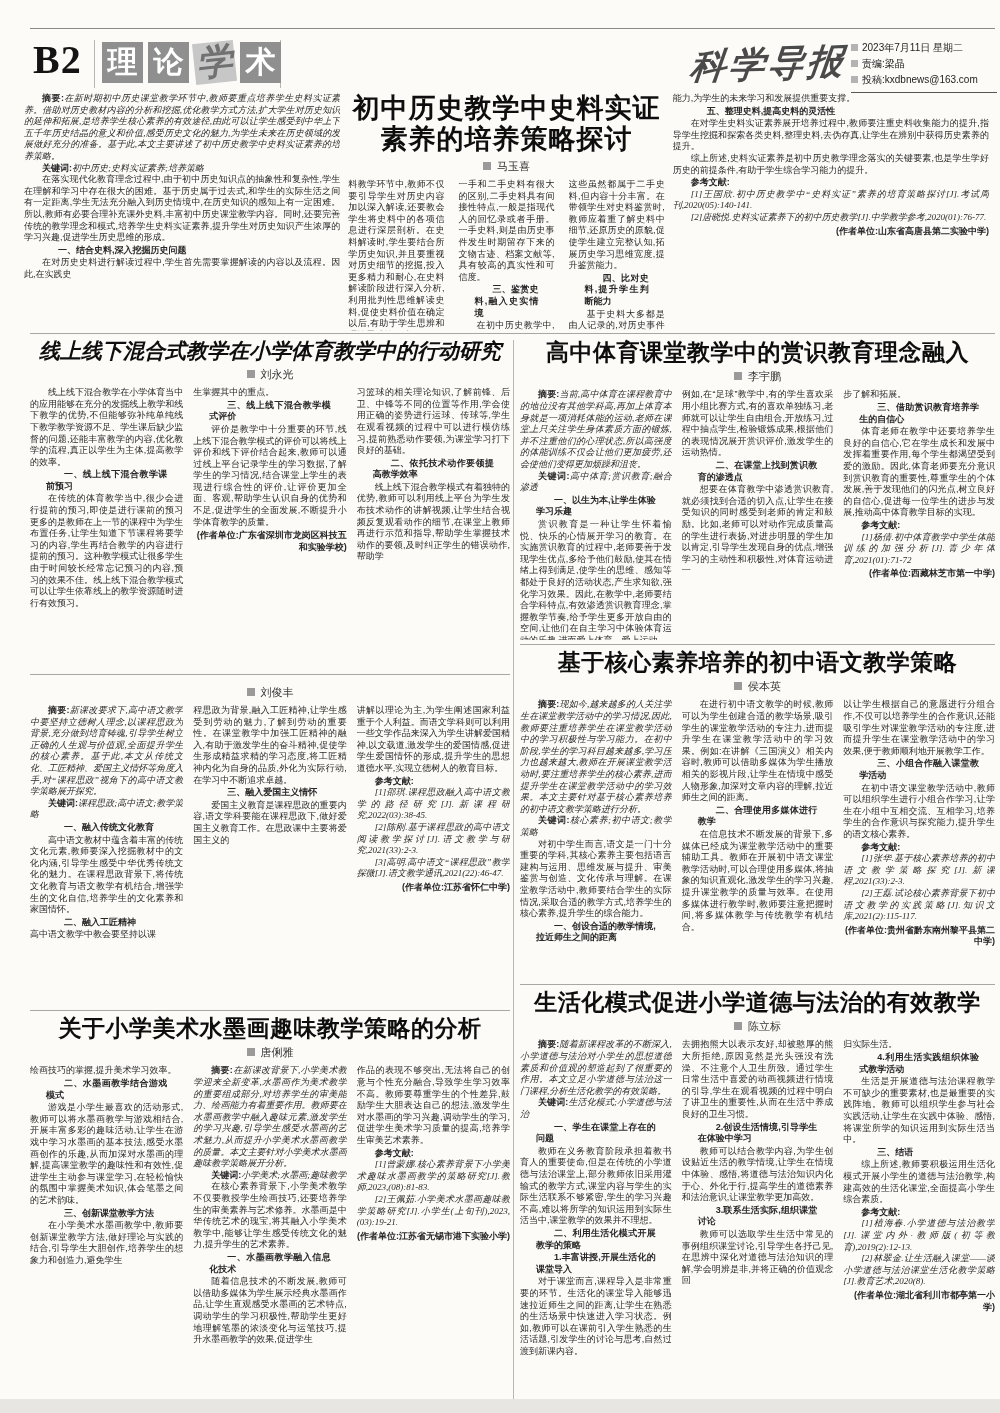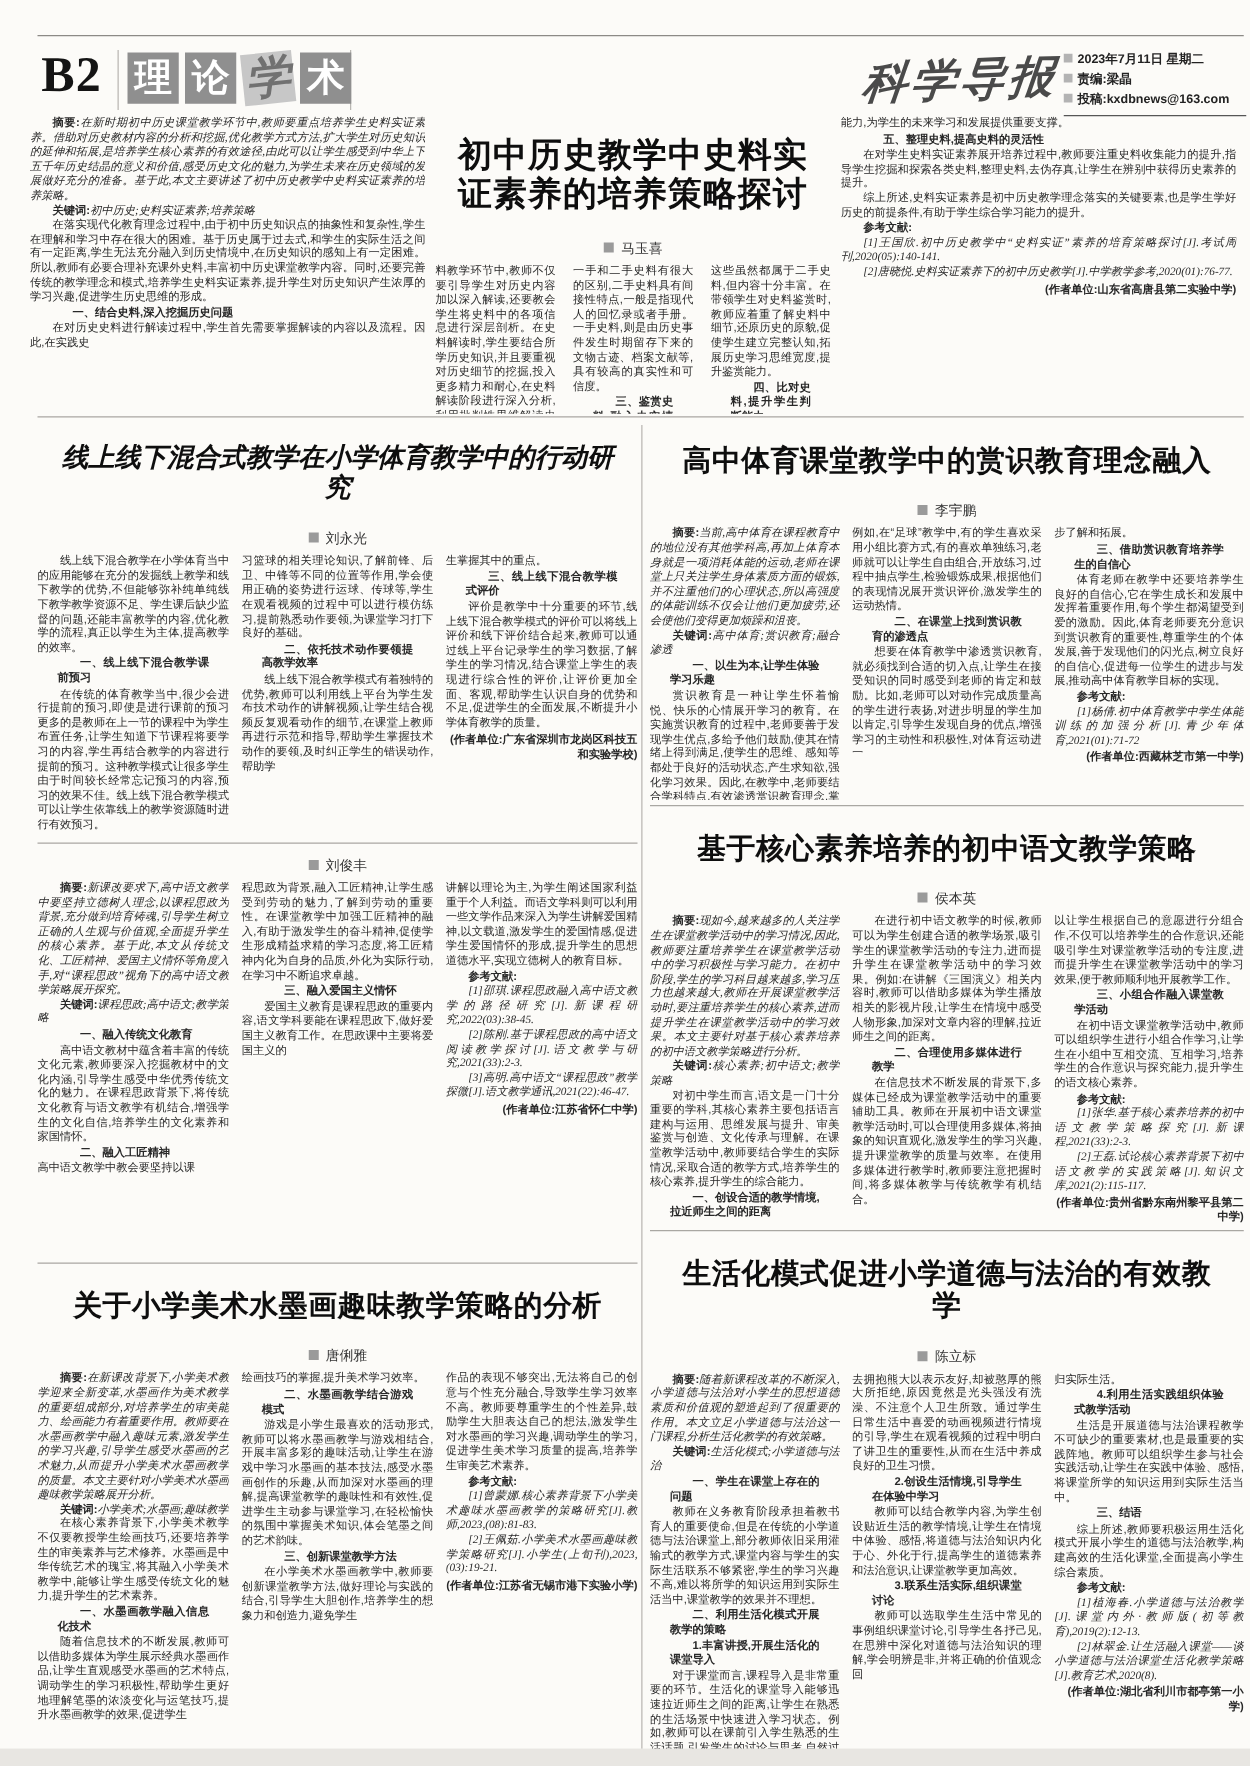--- a/index.html
+++ b/index.html
@@ -22,27 +22,27 @@
       font-weight:700;font-size:40px;color:#141414;letter-spacing:1px;}
   .tiles{position:absolute;left:102px;top:42px;display:flex;gap:5px;}
   .tile{width:41px;height:41px;background:#8f8f8f;color:#ffffff;display:flex;
         align-items:center;justify-content:center;font-size:30px;font-weight:700;}
   .tile.light{background:#c7c7c7;color:#717171;font-family:"Liberation Serif",serif;
         font-style:italic;font-size:36px;transform:rotate(-6deg);}
   .masthead{position:absolute;left:690px;top:40px;font-family:"DejaVu Serif",serif;
         font-style:italic;font-weight:700;font-size:36px;color:#4a4a4a;
         letter-spacing:3px;transform:rotate(-2deg) skewX(-8deg);}
   .pubinfo{position:absolute;left:851px;top:40px;width:146px;font-size:10px;
-        font-weight:700;color:#222;line-height:16px;}
+        font-weight:400;color:#222;line-height:16px;}
   .pubinfo .pline::before{content:"";display:inline-block;width:7px;height:7px;
         background:#b3b3b3;margin-right:4px;}
   .pubinfo .line3{border-bottom:1px solid #565656;padding-bottom:4px;}
   
   .art{position:absolute;display:flex;flex-direction:column;}
-  .t{font-weight:700;color:#0e0e0e;text-align:center;margin:16px;line-height:1.15;}
+  .t{font-weight:700;color:#0e0e0e;text-align:center;margin:0;line-height:1.15;}
   .t-a1{font-size:27px;letter-spacing:1px;}
   .t-mid{font-size:23px;letter-spacing:0.5px;}
   .t-a2{font-size:21px;font-style:italic;}
   .byline{text-align:center;font-size:11px;color:#333;margin:4px 0 5px 0;}
   .sq{display:inline-block;width:8px;height:8px;background:#9a9a9a;margin-right:6px;}
   .cols{display:flex;gap:10px;flex:1;min-height:0;}
   .col{flex:1;overflow:hidden;font-size:9px;line-height:11.6px;text-align:justify;}
   .blk{margin:0;}
   .blk.p{text-indent:2em;}
   .blk.pc{text-indent:0;}
@@ -137,29 +137,29 @@
   <section class="art a2sec">
     <h1 class="t t-a2">线上线下混合式教学在小学体育教学中的行动研究</h1>
     <div class="byline"><span class="sq"></span><span>刘永光</span></div>
     <div class="cols">
       <div class="col">
           <div class="blk p">线上线下混合教学在小学体育当中的应用能够在充分的发掘线上教学和线下教学的优势,不但能够弥补纯单纯线下教学教学资源不足、学生课后缺少监督的问题,还能丰富教学的内容,优化教学的流程,真正以学生为主体,提高教学的效率。</div>
           <div class="blk h">一、线上线下混合教学课前预习</div>
           <div class="blk p">在传统的体育教学当中,很少会进行提前的预习,即使是进行课前的预习更多的是教师在上一节的课程中为学生布置任务,让学生知道下节课程将要学习的内容,学生再结合教学的内容进行提前的预习。这种教学模式让很多学生由于时间较长经常忘记预习的内容,预习的效果不佳。线上线下混合教学模式可以让学生依靠线上的教学资源随时进行有效预习。</div>
         </div>
       <div class="col">
-          <div class="blk pc">习篮球的相关理论知识,了解前锋、后卫、中锋等不同的位置等作用,学会使用正确的姿势进行运球、传球等,学生在观看视频的过程中可以进行模仿练习,提前熟悉动作要领,为课堂学习打下良好的基础。</div>
-          <div class="blk h">二、依托技术动作要领提高教学效率</div>
-          <div class="blk p">线上线下混合教学模式有着独特的优势,教师可以利用线上平台为学生发布技术动作的讲解视频,让学生结合视频反复观看动作的细节,在课堂上教师再进行示范和指导,帮助学生掌握技术动作的要领,及时纠正学生的错误动作,帮助学</div>
-        </div>
-      <div class="col">
           <div class="blk pc">生掌握其中的重点。</div>
           <div class="blk h">三、线上线下混合教学模式评价</div>
           <div class="blk p">评价是教学中十分重要的环节,线上线下混合教学模式的评价可以将线上评价和线下评价结合起来,教师可以通过线上平台记录学生的学习数据,了解学生的学习情况,结合课堂上学生的表现进行综合性的评价,让评价更加全面、客观,帮助学生认识自身的优势和不足,促进学生的全面发展,不断提升小学体育教学的质量。</div>
           <div class="blk affil">(作者单位:广东省深圳市龙岗区科技五和实验学校)</div>
+        </div>
+      <div class="col">
+          <div class="blk pc">习篮球的相关理论知识,了解前锋、后卫、中锋等不同的位置等作用,学会使用正确的姿势进行运球、传球等,学生在观看视频的过程中可以进行模仿练习,提前熟悉动作要领,为课堂学习打下良好的基础。</div>
+          <div class="blk h">二、依托技术动作要领提高教学效率</div>
+          <div class="blk p">线上线下混合教学模式有着独特的优势,教师可以利用线上平台为学生发布技术动作的讲解视频,让学生结合视频反复观看动作的细节,在课堂上教师再进行示范和指导,帮助学生掌握技术动作的要领,及时纠正学生的错误动作,帮助学</div>
         </div>
     </div>
   </section>
 
   <section class="art a3sec">
     <h1 class="t t-mid">高中体育课堂教学中的赏识教育理念融入</h1>
     <div class="byline"><span class="sq"></span><span>李宇鹏</span></div>
     <div class="cols">
       <div class="col">
           <div class="blk p kai"><span class="lb">摘要:</span>当前,高中体育在课程教育中的地位没有其他学科高,再加上体育本身就是一项消耗体能的运动,老师在课堂上只关注学生身体素质方面的锻炼,并不注重他们的心理状态,所以高强度的体能训练不仅会让他们更加疲劳,还会使他们变得更加烦躁和沮丧。</div>
@@ -235,32 +235,32 @@
           <div class="blk affil">(作者单位:江苏省怀仁中学)</div>
         </div>
     </div>
   </section>
 
   <section class="art a6sec">
     <h1 class="t t-mid">关于小学美术水墨画趣味教学策略的分析</h1>
     <div class="byline"><span class="sq"></span><span>唐俐雅</span></div>
     <div class="cols">
       <div class="col">
+          <div class="blk pc">绘画技巧的掌握,提升美术学习效率。</div>
+          <div class="blk h">二、水墨画教学结合游戏模式</div>
+          <div class="blk p">游戏是小学生最喜欢的活动形式,教师可以将水墨画教学与游戏相结合,开展丰富多彩的趣味活动,让学生在游戏中学习水墨画的基本技法,感受水墨画创作的乐趣,从而加深对水墨画的理解,提高课堂教学的趣味性和有效性,促进学生主动参与课堂学习,在轻松愉快的氛围中掌握美术知识,体会笔墨之间的艺术韵味。</div>
+          <div class="blk h">三、创新课堂教学方法</div>
+          <div class="blk p">在小学美术水墨画教学中,教师要创新课堂教学方法,做好理论与实践的结合,引导学生大胆创作,培养学生的想象力和创造力,避免学生</div>
+        </div>
+      <div class="col">
           <div class="blk p kai"><span class="lb">摘要:</span>在新课改背景下,小学美术教学迎来全新变革,水墨画作为美术教学的重要组成部分,对培养学生的审美能力、绘画能力有着重要作用。教师要在水墨画教学中融入趣味元素,激发学生的学习兴趣,引导学生感受水墨画的艺术魅力,从而提升小学美术水墨画教学的质量。本文主要针对小学美术水墨画趣味教学策略展开分析。</div>
           <div class="blk p kai"><span class="lb">关键词:</span>小学美术;水墨画;趣味教学</div>
           <div class="blk p">在核心素养背景下,小学美术教学不仅要教授学生绘画技巧,还要培养学生的审美素养与艺术修养。水墨画是中华传统艺术的瑰宝,将其融入小学美术教学中,能够让学生感受传统文化的魅力,提升学生的艺术素养。</div>
           <div class="blk h">一、水墨画教学融入信息化技术</div>
           <div class="blk p">随着信息技术的不断发展,教师可以借助多媒体为学生展示经典水墨画作品,让学生直观感受水墨画的艺术特点,调动学生的学习积极性,帮助学生更好地理解笔墨的浓淡变化与运笔技巧,提升水墨画教学的效果,促进学生</div>
-        </div>
-      <div class="col">
-          <div class="blk pc">绘画技巧的掌握,提升美术学习效率。</div>
-          <div class="blk h">二、水墨画教学结合游戏模式</div>
-          <div class="blk p">游戏是小学生最喜欢的活动形式,教师可以将水墨画教学与游戏相结合,开展丰富多彩的趣味活动,让学生在游戏中学习水墨画的基本技法,感受水墨画创作的乐趣,从而加深对水墨画的理解,提高课堂教学的趣味性和有效性,促进学生主动参与课堂学习,在轻松愉快的氛围中掌握美术知识,体会笔墨之间的艺术韵味。</div>
-          <div class="blk h">三、创新课堂教学方法</div>
-          <div class="blk p">在小学美术水墨画教学中,教师要创新课堂教学方法,做好理论与实践的结合,引导学生大胆创作,培养学生的想象力和创造力,避免学生</div>
         </div>
       <div class="col">
           <div class="blk pc">作品的表现不够突出,无法将自己的创意与个性充分融合,导致学生学习效率不高。教师要尊重学生的个性差异,鼓励学生大胆表达自己的想法,激发学生对水墨画的学习兴趣,调动学生的学习,促进学生美术学习质量的提高,培养学生审美艺术素养。</div>
           <div class="blk refh"><span class="lb">参考文献:</span></div>
           <div class="blk ref kai">[1]曾蒙娜.核心素养背景下小学美术趣味水墨画教学的策略研究[J].教师,2023,(08):81-83.</div>
           <div class="blk ref kai">[2]王佩茹.小学美术水墨画趣味教学策略研究[J].小学生(上旬刊),2023,(03):19-21.</div>
           <div class="blk affil">(作者单位:江苏省无锡市港下实验小学)</div>
         </div>
     </div>
   </section>

